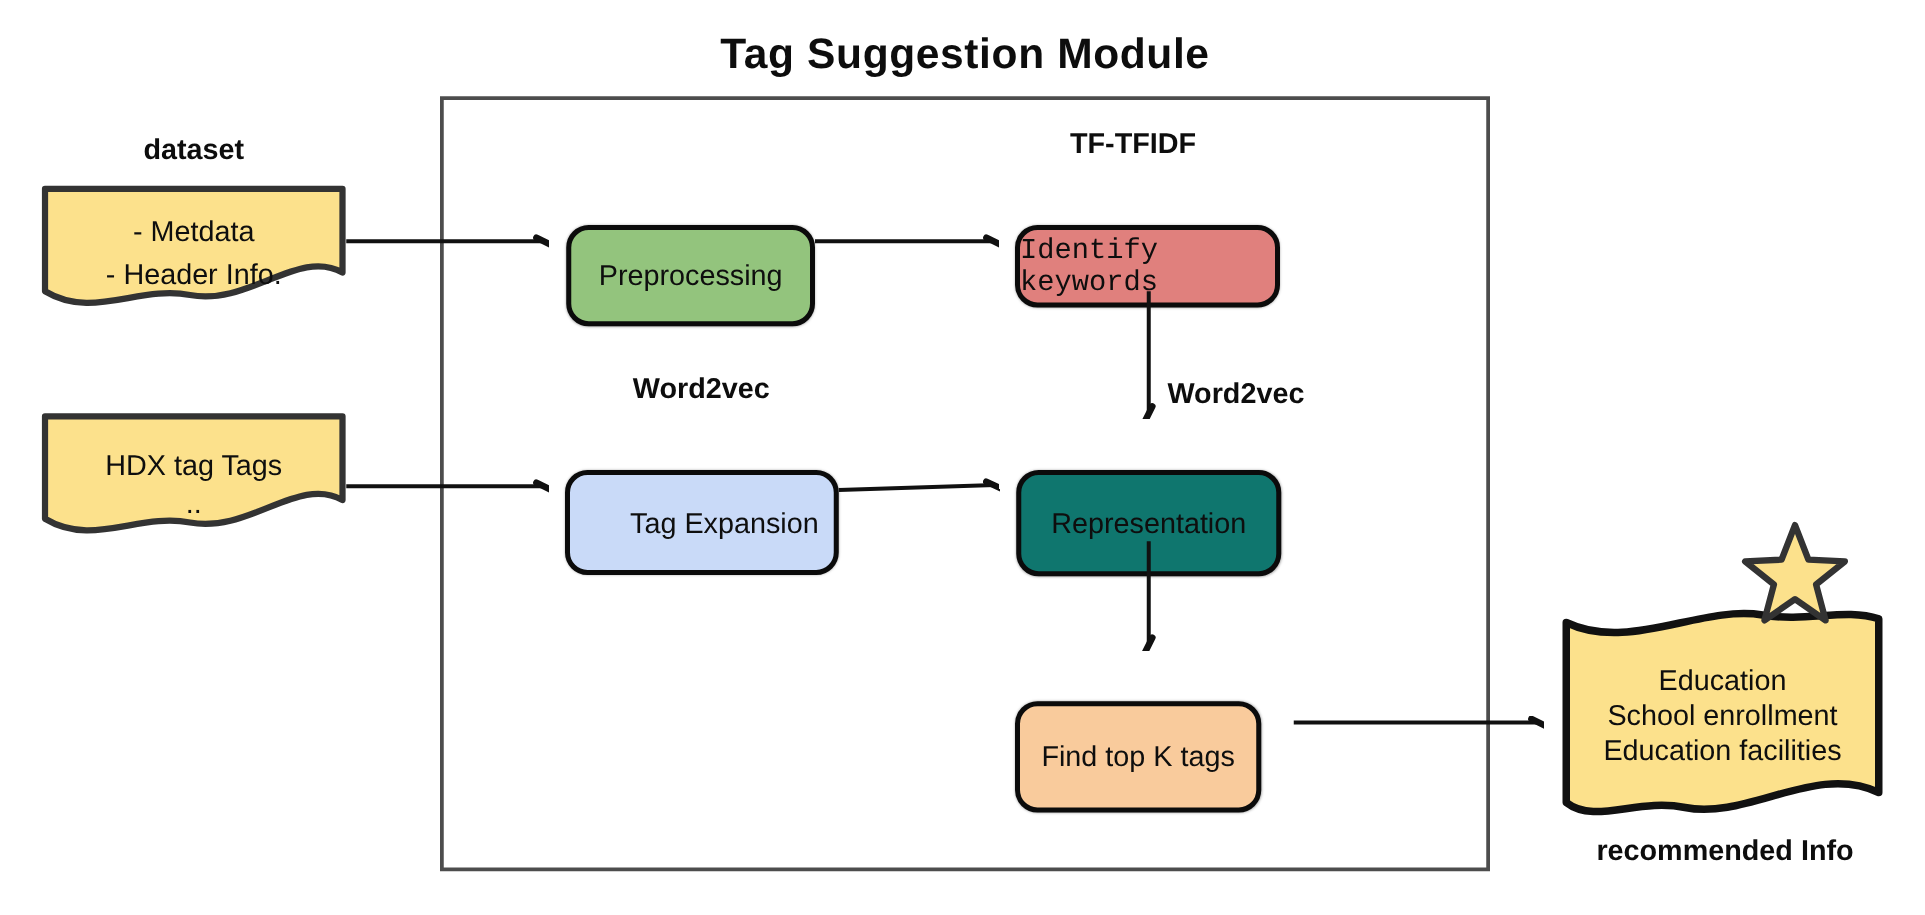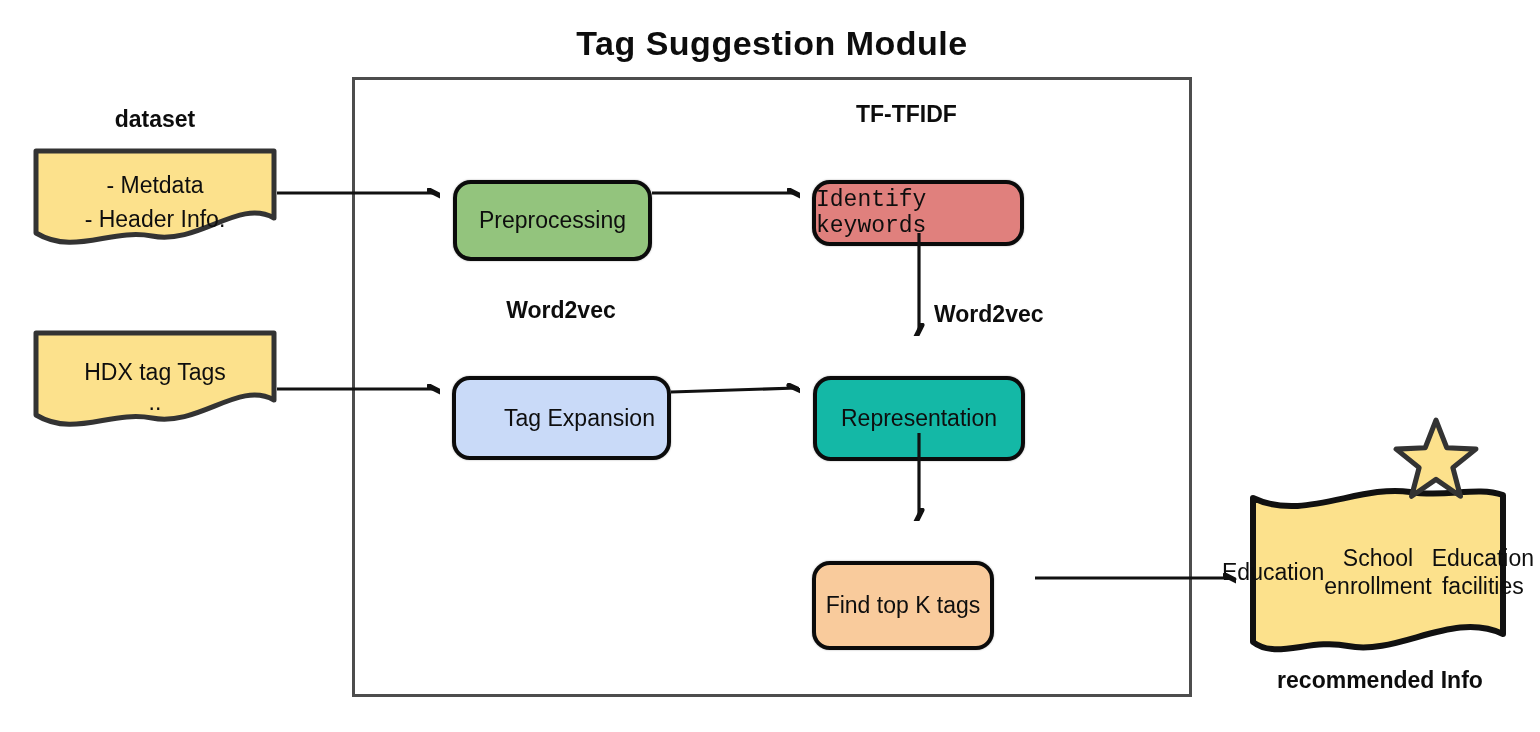--- a/index.html
+++ b/index.html
@@ -21,28 +21,28 @@
   .node{
     border:4px solid #0b0b0b;border-radius:18px;
     display:flex;align-items:center;justify-content:center;
     font-size:23px;color:#0e0e0e;box-sizing:border-box;
     box-shadow:0 0 2px rgba(0,0,0,0.35);
     margin-top:28px;
   }
   .node-green{background:#93c47d;}
   .node-red{background:#e0807d;}
   .node-blue{background:#c9daf8;}
-  .node-purple{background:#14b8a6;}
+  .node-purple{background:#0f766e;}
   .node-orange{background:#f9cb9c;}
   .doc-text{
     display:flex;flex-direction:column;align-items:center;justify-content:flex-end;
     text-align:center;font-size:23px;line-height:1.45;color:#0e0e0e;
   }
   .flag-text{
-    display:flex;flex-direction:row;align-items:center;justify-content:center;
+    display:flex;flex-direction:column;align-items:center;justify-content:center;
     text-align:center;font-size:23px;line-height:1.22;color:#0e0e0e;
   }
   svg{display:block;}
   .overlay{pointer-events:none;}
 </style>
 </head>
 <body>
 
 <div id="canvas">
 
@@ -83,21 +83,21 @@
   <div class="abs annotation" style="left:452px;top:297px;width:218px;text-align:center;">Word2vec</div>
   <div class="abs node node-blue" style="left:452px;top:348px;width:219px;height:84px;padding-left:36px;">
     <span>Tag Expansion</span>
   </div>
 
   <div class="abs annotation" style="left:934px;top:301px;">Word2vec</div>
   <div class="abs node node-purple" style="left:813px;top:348px;width:212px;height:85px;">
     <span>Representation</span>
   </div>
 
-  <div class="abs node node-orange" style="left:812px;top:533px;width:182px;height:89px;">
+  <div class="abs node node-orange" style="left:812px;top:533px;width:197px;height:89px;">
     <span>Find top K tags</span>
   </div>
 
   <svg class="abs" style="left:1248px;top:482px;" width="260" height="182" viewBox="0 0 260 182">
     <path d="M5 16 C 55 40 112 2 162 10 C 198 16 228 4 255 13 L255 152 C 205 128 150 174 100 164 C 62 156 28 178 5 160 Z" fill="#fce18c" stroke="#111111" stroke-width="6" stroke-linejoin="round"></path>
   </svg>
   <svg class="abs" style="left:1390px;top:416px;" width="92" height="92" viewBox="0 0 90 90">
     <polygon points="45,4 55.5,31 84,32.4 61.5,50.5 68.9,78.5 45,62 21.1,78.5 28.5,50.5 6,32.4 34.5,31" fill="#fce18c" stroke="#333333" stroke-width="5" stroke-linejoin="round"></polygon>
   </svg>
   <div class="abs flag-text" style="left:1258px;top:506px;width:240px;height:132px;">

